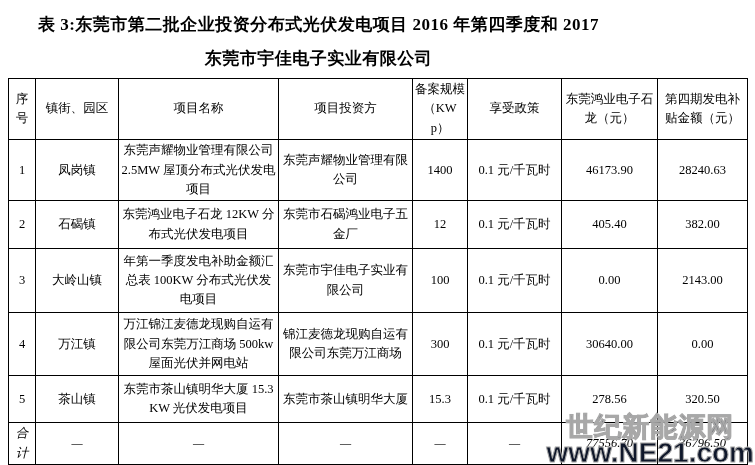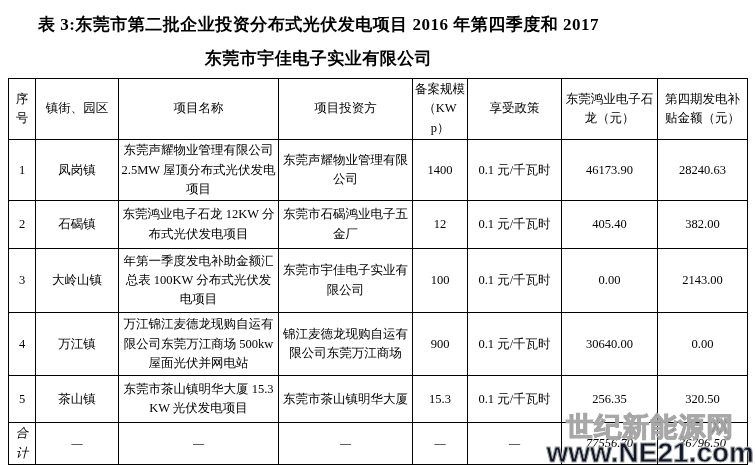--- a/index.html
+++ b/index.html
@@ -103,33 +103,33 @@
       <td>100</td>
       <td>0.1 元/千瓦时</td>
       <td>0.00</td>
       <td>2143.00</td>
     </tr>
     <tr class="r4">
       <td>4</td>
       <td>万江镇</td>
       <td>万江锦江麦德龙现购自运有限公司东莞万江商场 500kw 屋面光伏并网电站</td>
       <td>锦江麦德龙现购自运有限公司东莞万江商场</td>
-      <td>900</td>
+      <td>300</td>
       <td>0.1 元/千瓦时</td>
       <td>30640.00</td>
       <td>0.00</td>
     </tr>
     <tr class="r5">
       <td>5</td>
       <td>茶山镇</td>
       <td>东莞市茶山镇明华大厦 15.3KW 光伏发电项目</td>
       <td>东莞市茶山镇明华大厦</td>
       <td>15.3</td>
       <td>0.1 元/千瓦时</td>
-      <td>256.35</td>
+      <td>278.56</td>
       <td>320.50</td>
     </tr>
     <tr class="rt">
       <td>合计</td>
       <td>—</td>
       <td>—</td>
       <td>—</td>
       <td>—</td>
       <td>—</td>
       <td>77556.70</td>

